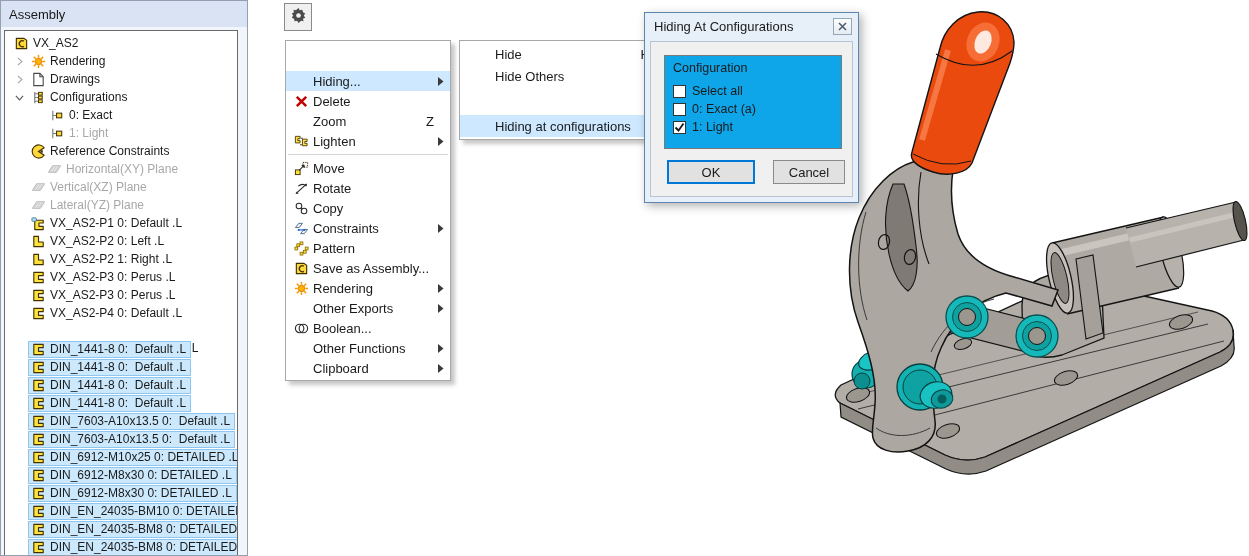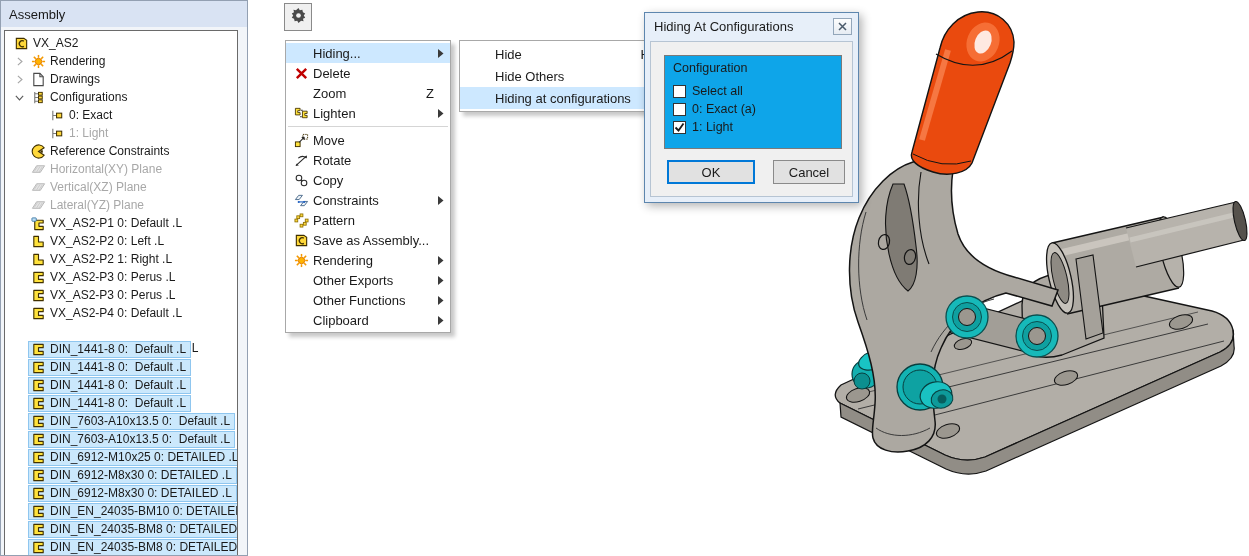--- a/index.html
+++ b/index.html
@@ -30,21 +30,21 @@
             box-sizing:border-box;z-index:3;}
   .gear-btn svg{width:17px;height:17px;}
 
   
   .menu{position:absolute;background:#fff;border:1px solid #a8a8a8;
         box-shadow:4px 4px 4px rgba(0,0,0,.22);padding:2px 0;box-sizing:border-box;z-index:4;}
   #context-menu{left:285px;top:40px;width:166px;}
   #hiding-submenu{left:459px;top:40px;width:208px;}
   .menu-item{height:20px;display:flex;align-items:center;font-size:13px;padding:0 6px 0 4px;}
   #hiding-submenu .menu-item{height:22px;padding-left:12px;}
-  .menu-item.hl{background:#cde8ff;}
+  .menu-item.hl{background:#cde8ff;margin-top:28px;}
   .mico{width:23px;flex:0 0 23px;display:inline-flex;align-items:center;justify-content:center;}
   .mico svg{width:15px;height:15px;}
   .mlabel{flex:1;}
   .mshort{margin-right:10px;}
   .marrow{width:10px;display:inline-flex;justify-content:flex-end;}
   .marrow svg{width:6px;height:9px;}
   .menu-sep{height:1px;background:#d5d5d5;margin:3px 2px;}
 
   
   .dialog{position:absolute;left:644px;top:12px;width:215px;height:191px;background:#e7eff9;
@@ -209,21 +209,21 @@
                 <rect x="7" y="5.5" width="5.5" height="5" fill="#ffd83a" stroke="#403000" stroke-width="1.1"></rect>
               </svg></span><span class="tlabel">0: Exact</span></span></div>
         <div class="tree-row disabled" style="padding-left: 25px;"><span class="chev"></span><span class="row-content"><span class="ticon"><svg viewBox="0 0 16 16">
                 <path d="M3 3v10M3 8h4" stroke="#7a7a7a" stroke-width="1.2" fill="none"></path>
                 <rect x="7" y="5.5" width="5.5" height="5" fill="#ffd83a" stroke="#403000" stroke-width="1.1"></rect>
               </svg></span><span class="tlabel">1: Light</span></span></div>
         <div class="tree-row" style="padding-left: 6px;"><span class="chev"></span><span class="row-content"><span class="ticon"><svg viewBox="0 0 16 16">
                 <path d="M8 8 L14 4 A7 7 0 1 0 14 12 Z" fill="#ffd83a" stroke="#403000" stroke-width="1.2"></path>
                 <rect x="10" y="6.7" width="2.6" height="2.6" fill="#403000"></rect>
               </svg></span><span class="tlabel">Reference Constraints</span></span></div>
-        <div class="tree-row disabled" style="padding-left: 6px;"><span class="chev"></span><span class="row-content"><span class="ticon"><svg viewBox="0 0 16 16">
+        <div class="tree-row disabled" style="padding-left: 6px; gap: 16px;"><span class="chev"></span><span class="row-content"><span class="ticon"><svg viewBox="0 0 16 16">
                 <path d="M1.5 11 L6 4 H14.5 L10 11 Z" fill="#e4e4e4" stroke="#b5b5b5"></path>
                 <path d="M3.5 10 L7 4.8 M6 10.5 L9.5 5 M8.5 10.8 L12 5.2" stroke="#c4c4c4" stroke-width="0.8"></path>
               </svg></span><span class="tlabel">Horizontal(XY) Plane</span></span></div>
         <div class="tree-row disabled" style="padding-left: 6px;"><span class="chev"></span><span class="row-content"><span class="ticon"><svg viewBox="0 0 16 16">
                 <path d="M1.5 11 L6 4 H14.5 L10 11 Z" fill="#e4e4e4" stroke="#b5b5b5"></path>
                 <path d="M3.5 10 L7 4.8 M6 10.5 L9.5 5 M8.5 10.8 L12 5.2" stroke="#c4c4c4" stroke-width="0.8"></path>
               </svg></span><span class="tlabel">Vertical(XZ) Plane</span></span></div>
         <div class="tree-row disabled" style="padding-left: 6px; text-align: right;"><span class="chev"></span><span class="row-content"><span class="ticon"><svg viewBox="0 0 16 16">
                 <path d="M1.5 11 L6 4 H14.5 L10 11 Z" fill="#e4e4e4" stroke="#b5b5b5"></path>
                 <path d="M3.5 10 L7 4.8 M6 10.5 L9.5 5 M8.5 10.8 L12 5.2" stroke="#c4c4c4" stroke-width="0.8"></path>
@@ -431,20 +431,29 @@
         </span>
       </div>
       <div class="menu-item">
         <span class="mico"></span>
         <span class="mlabel">Other Exports</span>
         <span class="marrow">
           <svg viewBox="0 0 6 9">
             <path d="M0 0L5.5 4.5L0 9z" fill="#3a3a3a"></path>
           </svg>
         </span>
+      </div>
+      <div class="menu-item">
+        <span class="mico">
+          <svg viewBox="0 0 16 16">
+            <circle cx="6" cy="8" r="4.5" fill="#fff" stroke="#2a2a2a" stroke-width="1.2"></circle>
+            <circle cx="10" cy="8" r="4.5" fill="none" stroke="#2a2a2a" stroke-width="1.2"></circle>
+          </svg>
+        </span>
+        <span class="mlabel">Boolean...</span>
       </div>
       <div class="menu-item">
         <span class="mico"></span>
         <span class="mlabel">Other Functions</span>
         <span class="marrow">
           <svg viewBox="0 0 6 9">
             <path d="M0 0L5.5 4.5L0 9z" fill="#3a3a3a"></path>
           </svg>
         </span>
       </div>

